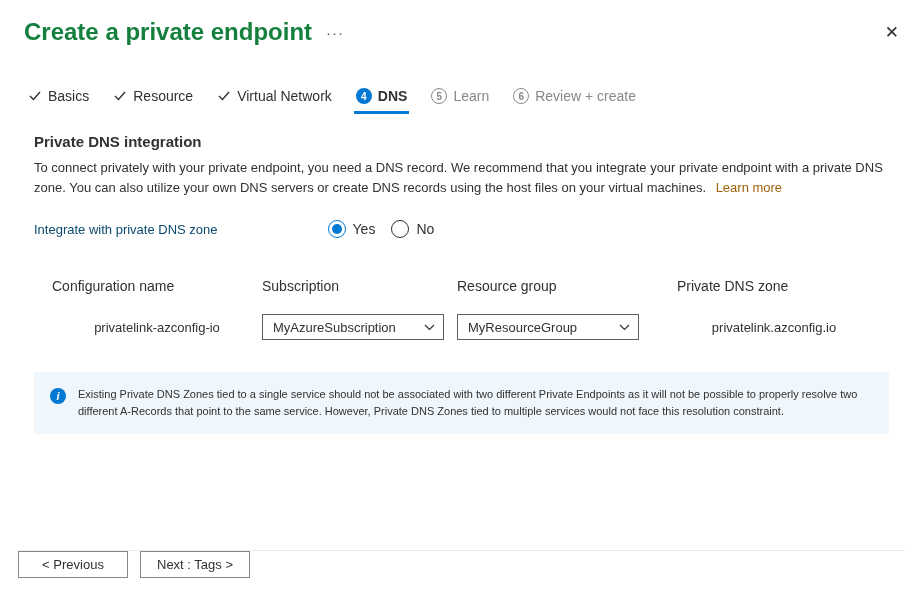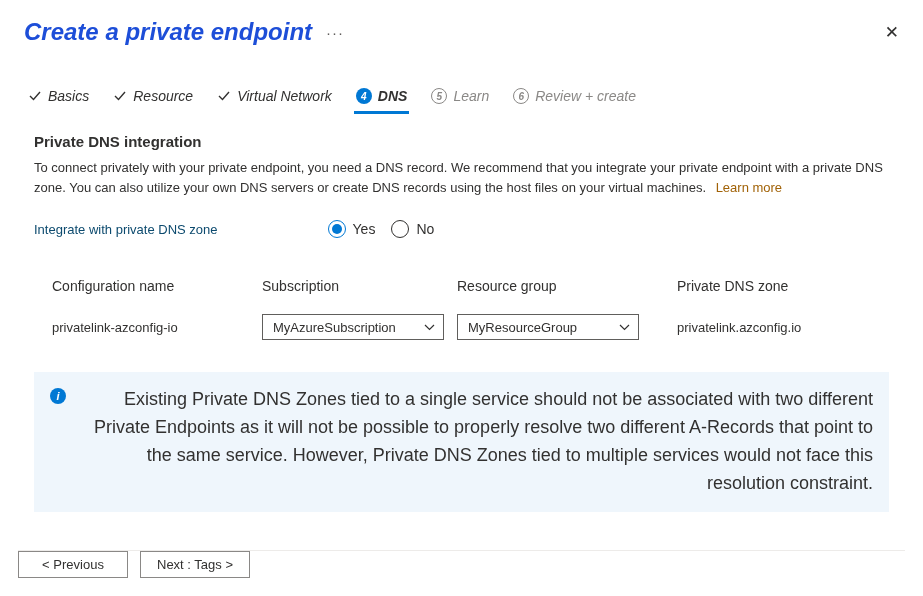--- a/index.html
+++ b/index.html
@@ -16,43 +16,41 @@
     .header {
       display: flex;
       align-items: center;
       justify-content: space-between;
       margin-bottom: 36px;
     }
     .header-left { display: flex; align-items: center; gap: 14px; }
     .page-title {
       font-size: 24px;
       font-weight: 600;
-      color: #1d4ed8;
-      font-style: italic;
+      color: #15803d;
     }
     .ellipsis-icon { color: #605e5c; font-size: 15px; letter-spacing: 1px; line-height: 1; cursor: pointer; }
     .close-icon { font-size: 17px; color: #323130; cursor: pointer; font-weight: 300; }
 
     .tabs {
       display: flex;
       gap: 20px;
       border-bottom: 1px solid transparent;
       margin-bottom: 18px;
       padding-left: 2px;
     }
     .tab {
       display: flex;
       align-items: center;
       gap: 6px;
       padding: 6px 2px 10px 2px;
       cursor: default;
       color: #323130;
       font-size: 14px;
       position: relative;
-      font-style: italic;
     }
     .tab.active { font-weight: 600; }
     .tab.active::after {
       content: "";
       position: absolute;
       left: 0; right: 0; bottom: 0;
       height: 3px;
       background: #0078d4;
     }
     .tab.disabled { color: #8a8886; }
@@ -102,21 +100,21 @@
 
     .config-table { width: 100%; margin-bottom: 22px; }
     .config-header, .config-row {
       display: grid;
       grid-template-columns: 210px 195px 220px 1fr;
       align-items: center;
       padding: 10px 18px;
       gap: 0;
     }
     .config-header { font-weight: 400; font-size: 14px; }
-    .config-row { font-size: 13px; }
+    .config-row { font-size: 13px; text-align: center; }
     .select-box {
       display: flex;
       align-items: center;
       justify-content: space-between;
       border: 1px solid #605e5c;
       background: #fff;
       padding: 4px 8px 4px 10px;
       width: 182px;
       height: 26px;
       font-size: 13px;
@@ -137,21 +135,21 @@
       border-radius: 50%;
       background: #0078d4;
       color: #fff;
       display: flex; align-items: center; justify-content: center;
       font-size: 11px;
       font-style: italic;
       font-weight: 700;
       flex-shrink: 0;
       margin-top: 2px;
     }
-    .info-text { font-size: 18px; line-height: 1.55; color: #323130; text-align: right; }
+    .info-text { font-size: 11px; line-height: 1.55; color: #323130; }
 
     .footer {
       position: absolute;
       left: 18px;
       bottom: 18px;
       display: flex;
       gap: 12px;
       border-top: 1px solid #edebe9;
       width: calc(100% - 36px);
     }

